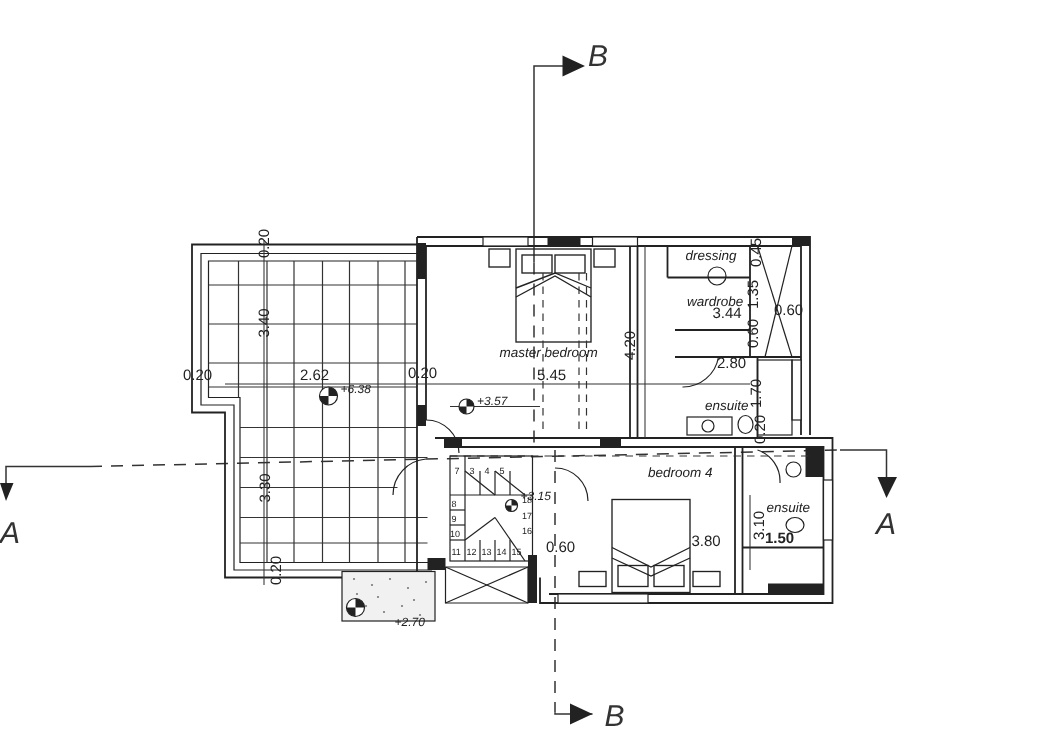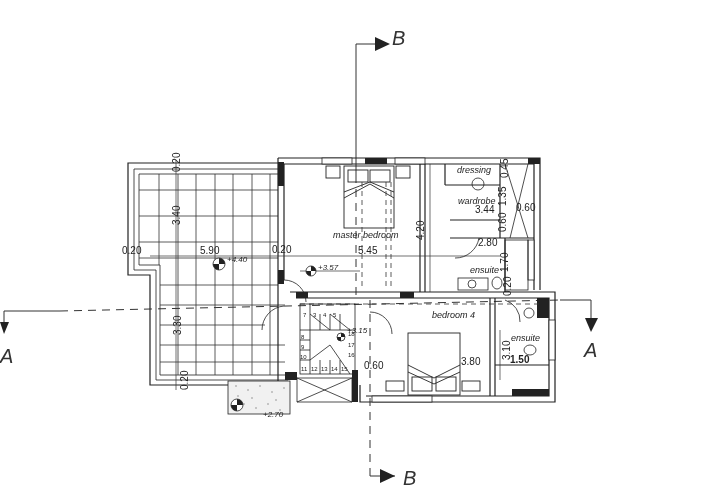--- a/index.html
+++ b/index.html
@@ -226,29 +226,29 @@
 <div class="sec" style="left:0px;top:346px;">A</div>
 <div class="sec" style="left:584px;top:340px;">A</div>
 
 <div class="lbl" style="left:305px;top:231px;margin-left:28px;">master  bedroom</div>
 <div class="lbl" style="left:457px;top:166px;">dressing</div>
 <div class="lbl" style="left:458px;top:197px;">wardrobe</div>
 <div class="lbl" style="left:470px;top:266px;">ensuite</div>
 <div class="lbl" style="left:432px;top:311px;">bedroom 4</div>
 <div class="lbl" style="left:511px;top:334px;">ensuite</div>
 
-<div class="lvl" style="left:227px;top:256px;">+4.40</div>
+<div class="lvl" style="left:227px;top:256px;">+6.38</div>
 <div class="lvl" style="left:318px;top:264px;">+3.57</div>
 <div class="lvl" style="left:347px;top:327px;">+3.15</div>
 <div class="lvl" style="left:263px;top:411px;">+2.70</div>
 
 <div class="dim v" style="left:172px;top:172px;">0.20</div>
 <div class="dim v" style="left:172px;top:225px;">3.40</div>
 <div class="dim" style="left:122px;top:246px;">0.20</div>
-<div class="dim" style="left:200px;top:246px;">5.90</div>
+<div class="dim" style="left:200px;top:246px;">2.62</div>
 <div class="dim" style="left:272px;top:245px;">0.20</div>
 <div class="dim v" style="left:173px;top:335px;">3.30</div>
 <div class="dim v" style="left:180px;top:390px;">0.20</div>
 <div class="dim" style="left:358px;top:246px;">5.45</div>
 <div class="dim v" style="left:416px;top:240px;">4.20</div>
 <div class="dim v" style="left:500px;top:178px;">0.45</div>
 <div class="dim v" style="left:498px;top:206px;">1.35</div>
 <div class="dim" style="left:475px;top:205px;">3.44</div>
 <div class="dim" style="left:516px;top:203px;">0.60</div>
 <div class="dim v" style="left:498px;top:232px;">0.60</div>

